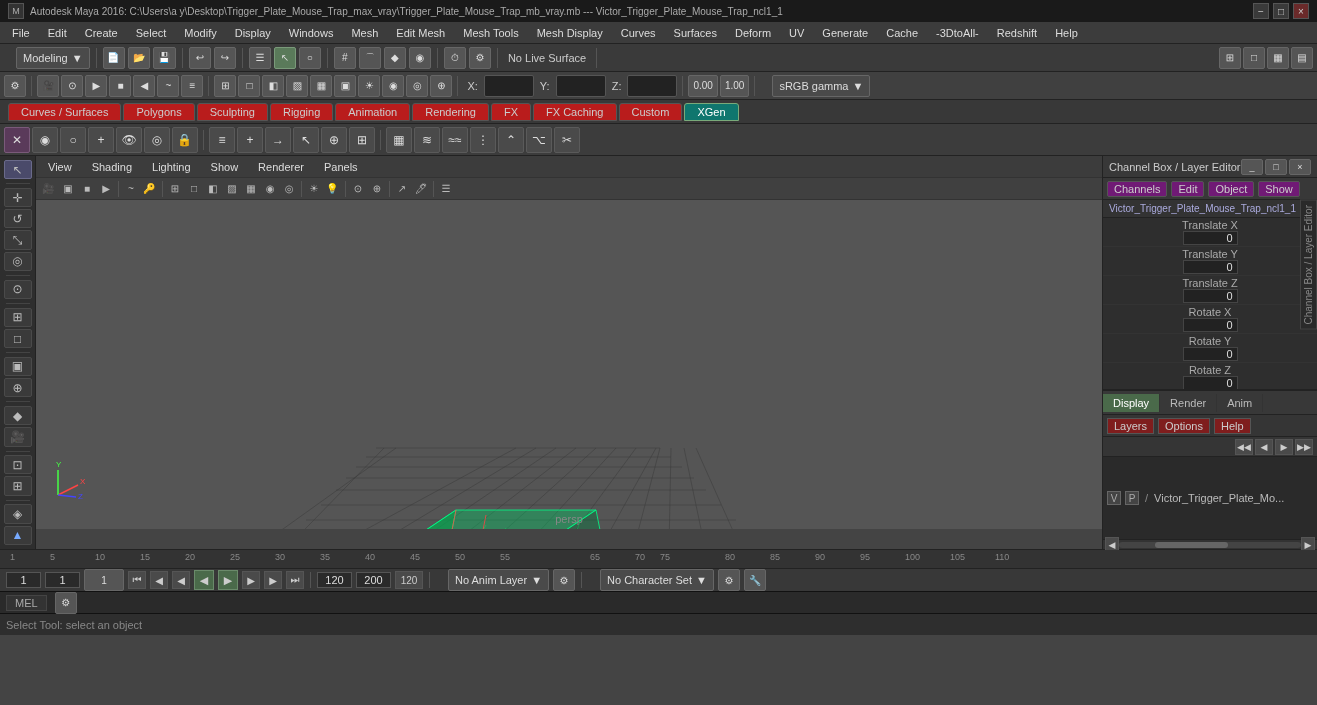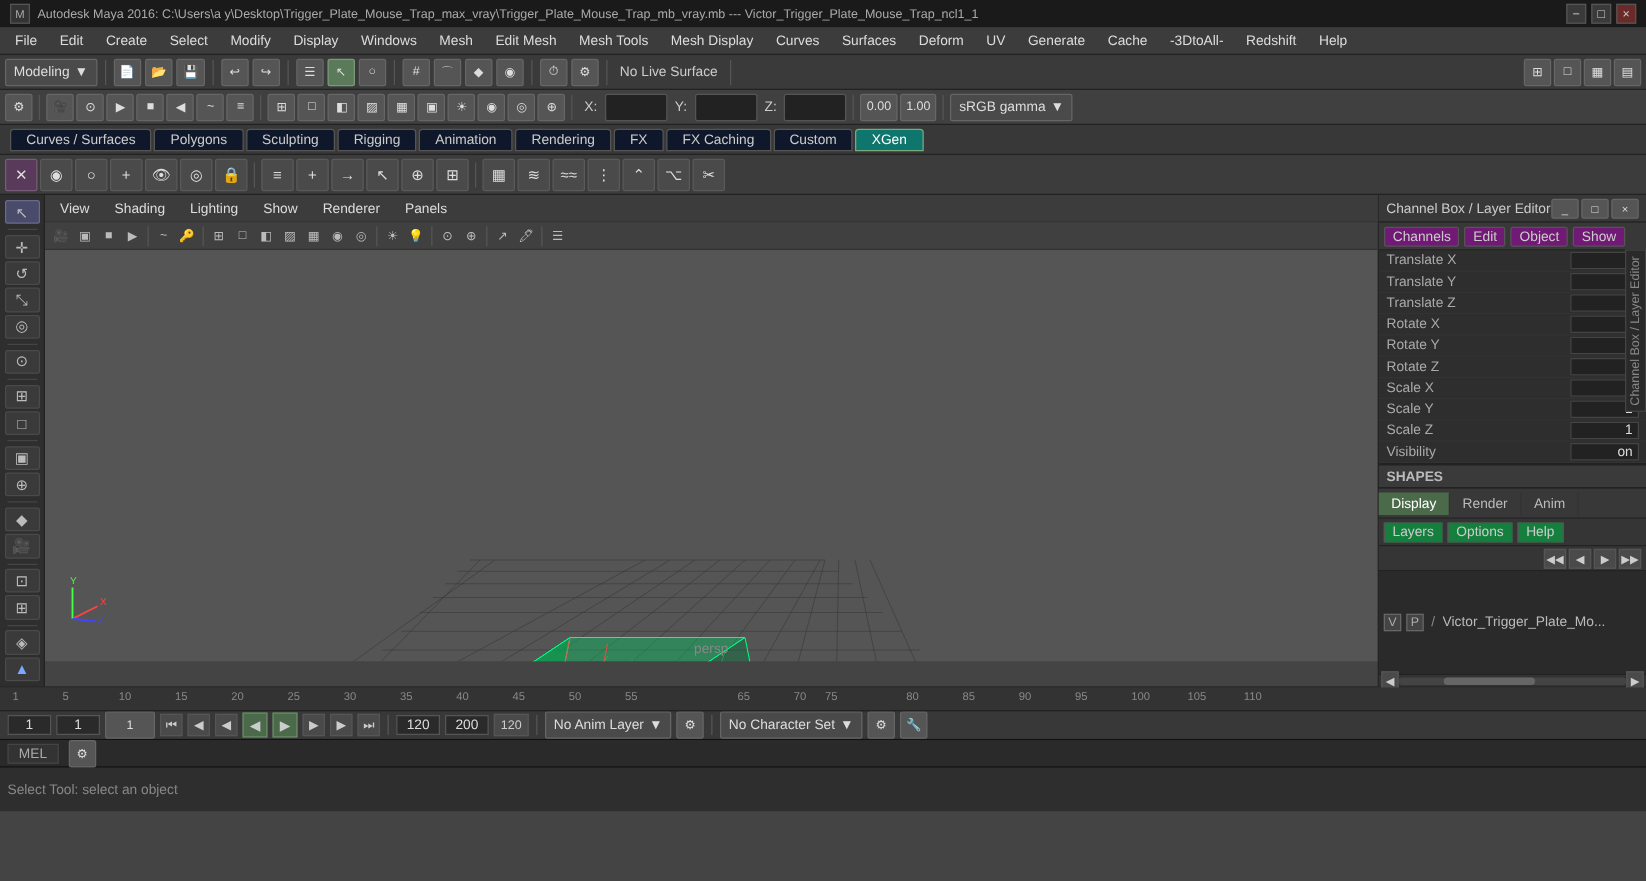--- a/index.html
+++ b/index.html
@@ -110,36 +110,36 @@
 
     .tb-dropdown {
       height: 22px;
       background: #4a4a4a;
       border: 1px solid #666;
       border-radius: 2px;
       color: #ddd;
       font-size: 11px;
       padding: 0 6px;
       cursor: pointer;
-      display: flex; align-items: center; gap: 4px;
+      display: flex; align-items: center; gap: 4px; margin-left: 12px;
     }
 
     
     #module-tabs {
       height: 24px;
       background: #383838;
       display: flex;
       align-items: center;
       padding: 0 8px;
       gap: 2px;
       border-bottom: 1px solid #222;
     }
     .mod-tab {
       padding: 2px 12px;
-      background: #0f172a;
+      background: #b91c1c;
       border: 1px solid #555;
       border-radius: 3px 3px 0 0;
       cursor: pointer;
       font-size: 11px;
       color: #ccc;
     }
     .mod-tab.active {
       background: #0f766e;
       border-color: #7aaa7a;
       color: #fff;
@@ -327,20 +327,21 @@
       overflow: hidden;
       text-overflow: ellipsis;
     }
 
     .cb-row {
       display: flex;
       justify-content: space-between;
       align-items: center;
       padding: 1px 6px;
       border-bottom: 1px solid #333;
+      flex-direction: column;
     }
     .cb-attr-name { color: #aaa; font-size: 11px; }
     .cb-attr-val {
       background: #222;
       border: 1px solid #444;
       color: #ddd;
       font-size: 11px;
       padding: 0 4px;
       width: 55px;
       text-align: right;
@@ -387,21 +388,21 @@
       height: 22px;
       background: #353535;
       display: flex;
       align-items: center;
       padding: 0 4px;
       gap: 4px;
       border-bottom: 1px solid #222;
     }
     .rb-sub-btn {
       padding: 1px 6px;
-      background: #15803d;
+      background: #7f1d1d;
       border: 1px solid #555;
       cursor: pointer; color: #ccc; font-size: 11px;
     }
 
     #rb-nav-bar {
       height: 20px;
       background: #353535;
       display: flex;
       align-items: center;
       padding: 0 4px;
@@ -527,21 +528,21 @@
       font-size: 11px;
       background: #222;
       border: 1px solid #333;
       padding: 1px 6px;
       white-space: nowrap;
       overflow: hidden;
       text-overflow: ellipsis;
     }
 
     #help-bar {
-      height: 36px;
+      height: 22px;
       background: #2e2e2e;
       display: flex;
       align-items: center;
       padding: 0 6px;
       border-top: 1px solid #111;
     }
     .help-text { color: #888; font-size: 11px; }
 
     
     #right-panel-scrollbar {
@@ -894,20 +895,21 @@
 
     <div id="channel-box">
 
       <div class="cb-toolbar">
         <span class="cb-tool-btn">Channels</span>
         <span class="cb-tool-btn">Edit</span>
         <span class="cb-tool-btn">Object</span>
         <span class="cb-tool-btn">Show</span>
       </div>
 
+      <div class="cb-object-name">Victor_Trigger_Plate_Mouse_Trap_ncl1_1</div>
 
       <div class="cb-row">
         <span class="cb-attr-name">Translate X</span>
         <input class="cb-attr-val" value="0" style="">
       </div>
       <div class="cb-row">
         <span class="cb-attr-name">Translate Y</span>
         <input class="cb-attr-val" value="0" style="">
       </div>
       <div class="cb-row">

